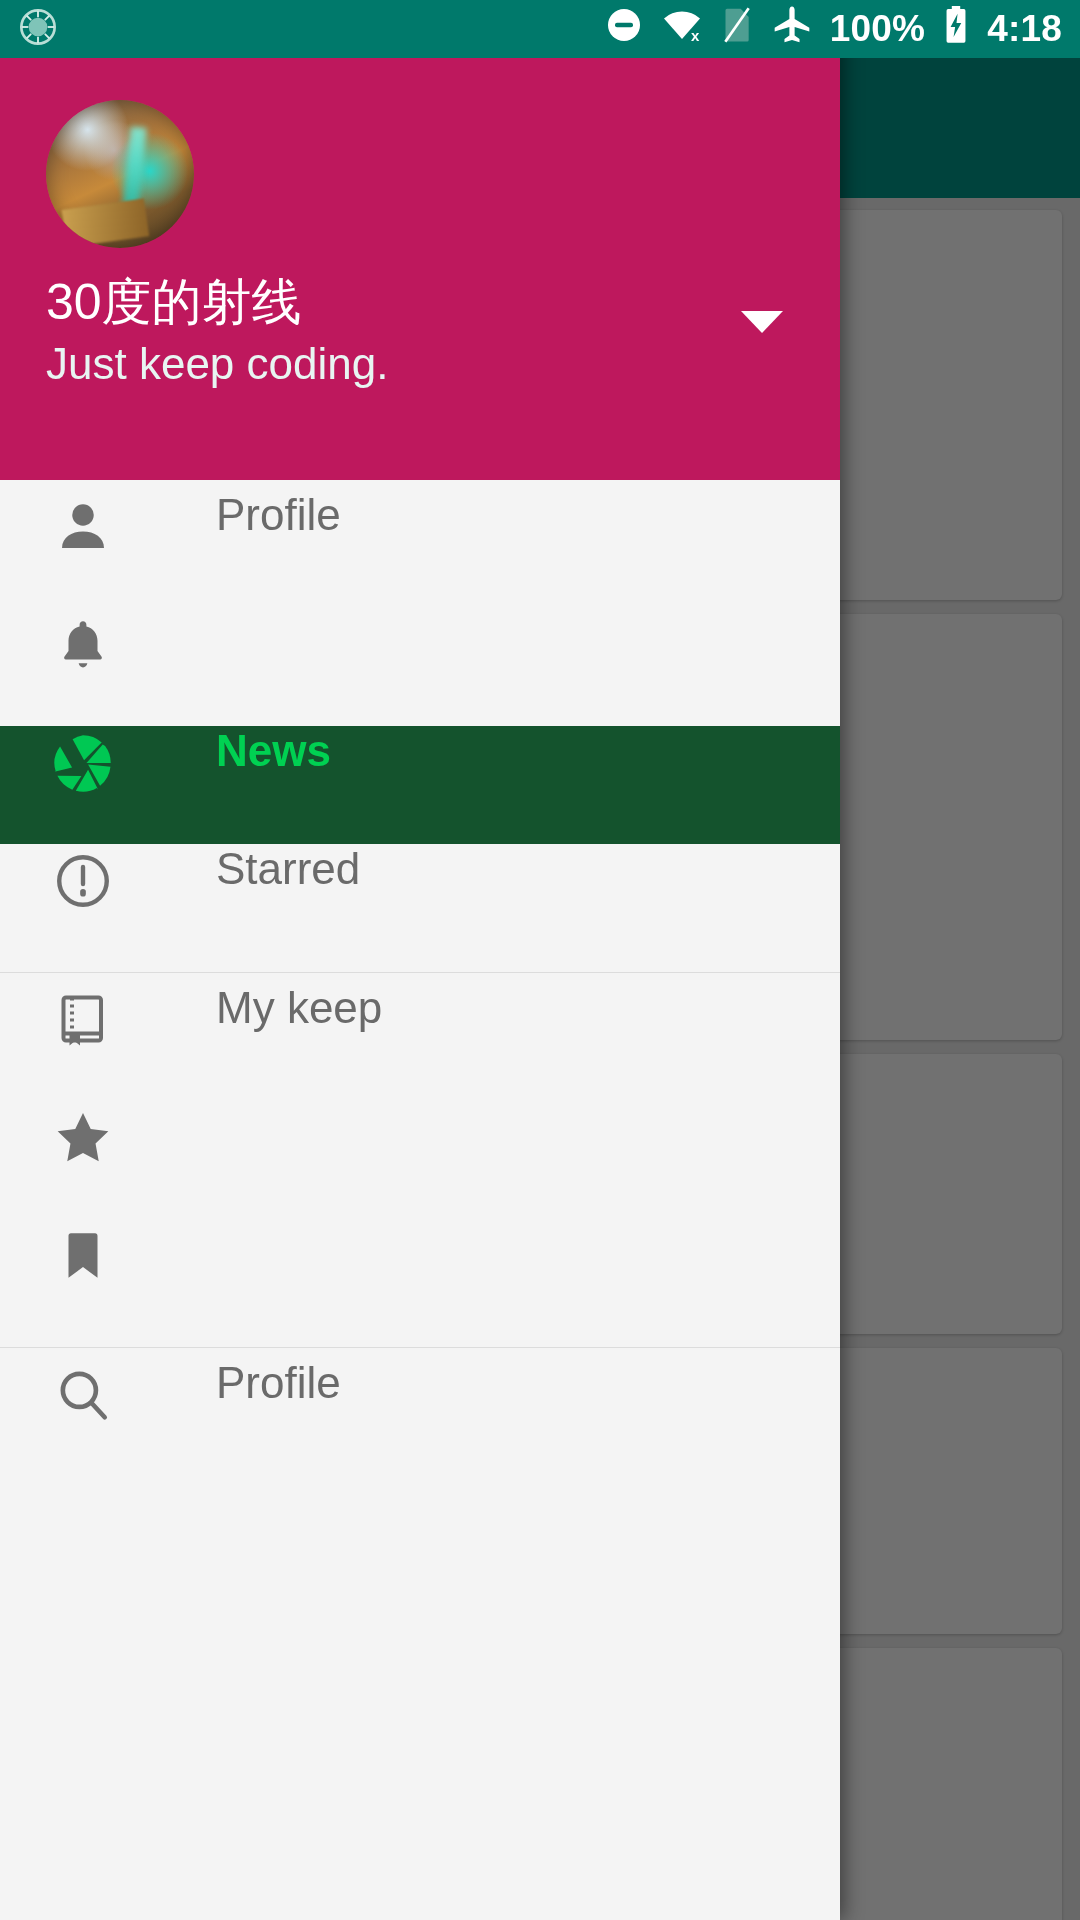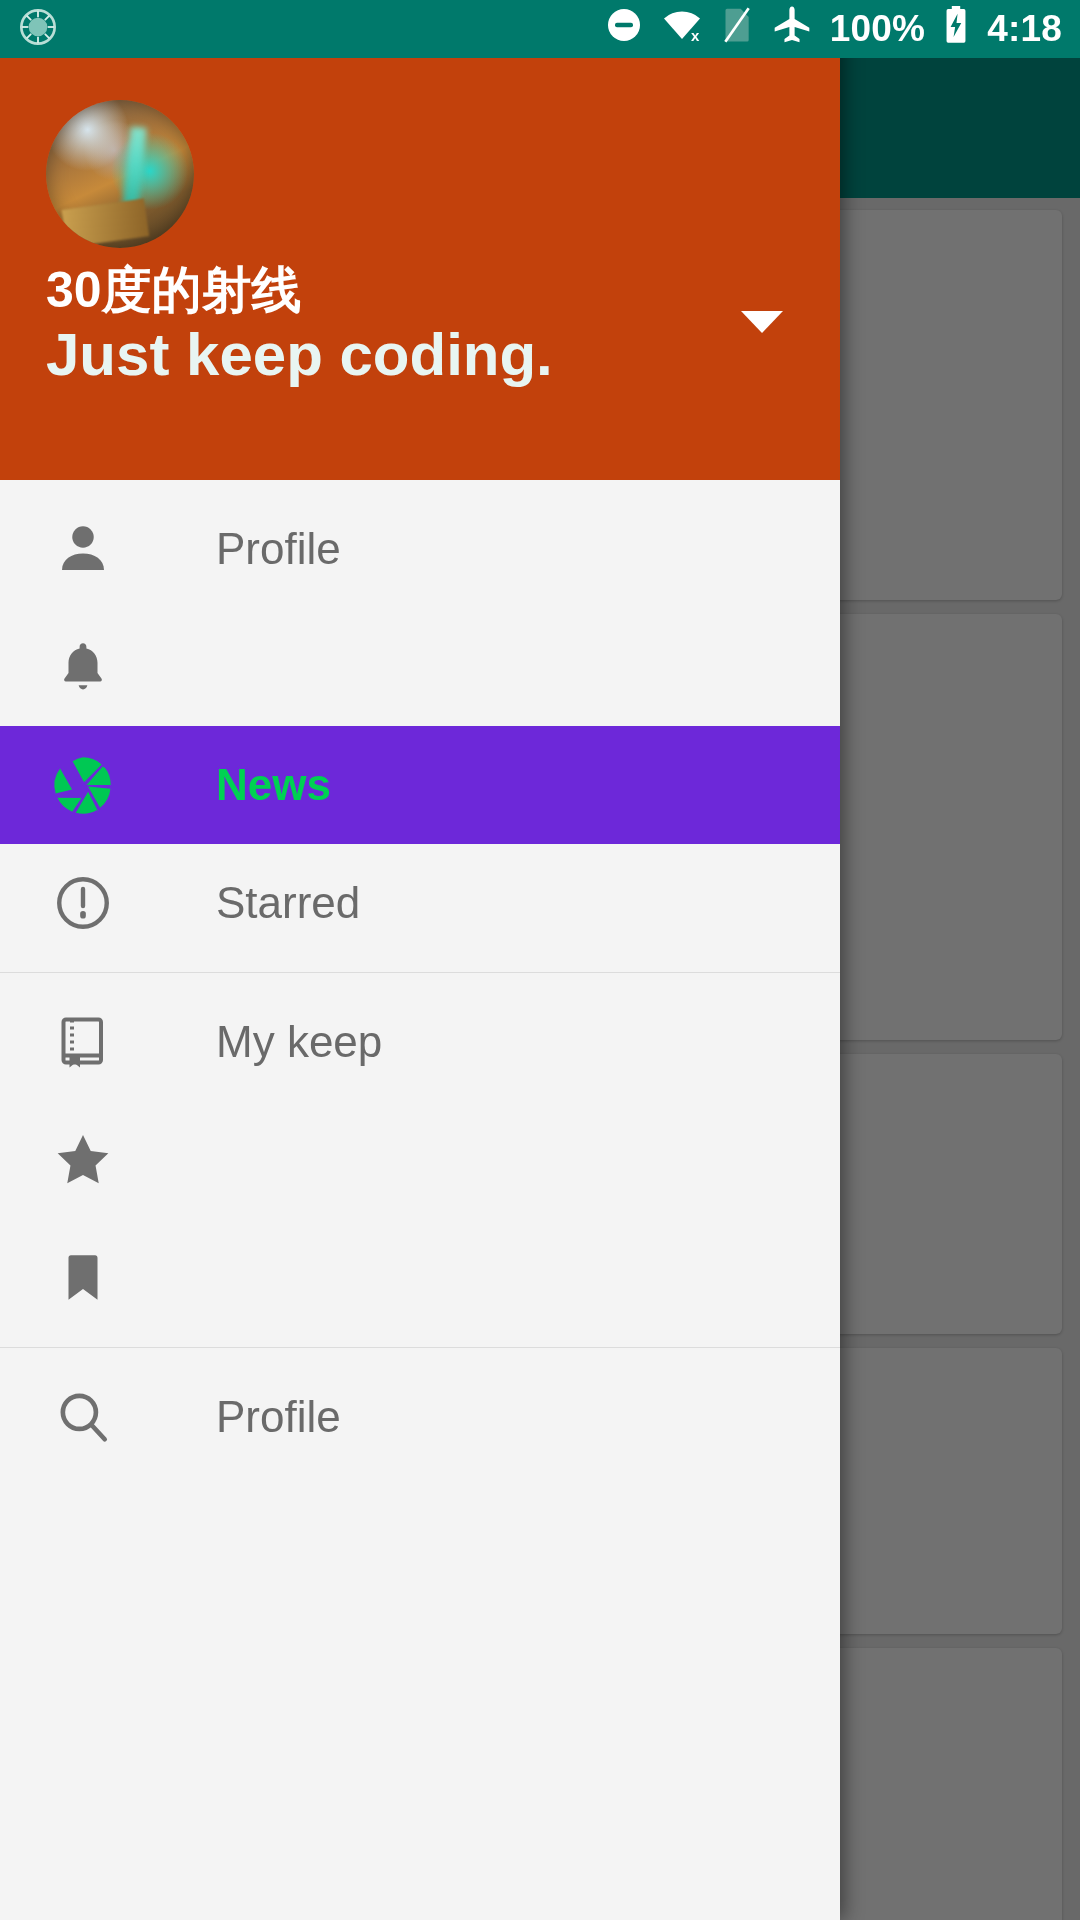--- a/index.html
+++ b/index.html
@@ -42,23 +42,22 @@
   .sb-ico { display:block; }
 
   
   #drawer {
     position:absolute; left:0; top:0; width:840px; height:1920px;
     background:#f4f4f4; z-index:30;
     box-shadow:4px 0 18px rgba(0,0,0,.45);
     display:flex; flex-direction:column;
   }
   #drawer-header {
-    height:480px; background:#c2410c; position:relative;
+    height:480px; background:#be185d; position:relative;
     padding:0 46px;
-    font-weight:bold;
   }
   #avatar {
     position:absolute; left:46px; top:100px;
     width:148px; height:148px; border-radius:50%;
     overflow:hidden;
     background:
       radial-gradient(circle at 28% 20%, #d8e6ee 0%, rgba(216,230,238,0) 26%),
       radial-gradient(circle at 70% 48%, #2ad6c8 0%, rgba(42,214,200,0) 30%),
       radial-gradient(circle at 46% 34%, #b9a79a 0%, rgba(185,167,154,0) 24%),
       linear-gradient(155deg,#6d5a47 0%,#a8753c 34%,#c78a3a 52%,#7d5a2d 72%,#4a3a22 100%);
@@ -69,39 +68,39 @@
     background:linear-gradient(180deg,#7ef5e4,#16b9a6);
     filter:blur(3px); opacity:.85; transform:rotate(6deg);
   }
   #avatar .av-board {
     position:absolute; left:12%; bottom:4%; width:56%; height:26%;
     background:linear-gradient(100deg,#caa04f,#8c6327);
     transform:rotate(-8deg); filter:blur(1px);
   }
   #header-text { position:absolute; left:46px; bottom:92px; }
   #username { font-size:50px; color:#ffffff; line-height:1.1; }
-  #tagline { font-size:60px; color:#e8f5f2; margin-top:4px; line-height:1.1; }
+  #tagline { font-size:44px; color:#e8f5f2; margin-top:10px; line-height:1.1; }
   #account-toggle {
     position:absolute; right:46px; bottom:126px;
     width:64px; height:64px; display:flex; align-items:center; justify-content:center;
   }
   #account-toggle .caret {
     width:0; height:0;
     border-left:21px solid transparent; border-right:21px solid transparent;
     border-top:22px solid #ffffff;
   }
 
   
   #menu { flex:1; background:#f4f4f4; padding-top:0; }
   .menu-group { padding:10px 0; }
   .divider { height:1px; background:#dcdcdc; width:100%; }
   .menu-item {
-    height:118px; display:flex; align-items:center; padding-left:46px;
-  }
-  .menu-item.selected { background:#6d28d9; }
+    height:118px; display:flex; padding-left:46px;
+  }
+  .menu-item.selected { background:#14532d; }
   .mi-icon {
     width:74px; min-width:74px; height:74px;
     display:flex; align-items:center; justify-content:center;
     color:#6f6f6f;
   }
   .mi-label {
     margin-left:96px; font-size:44px; color:#6a6a6a;
     white-space:nowrap;
   }
   .menu-item.selected .mi-label { color:#00d152; font-weight:bold; }

